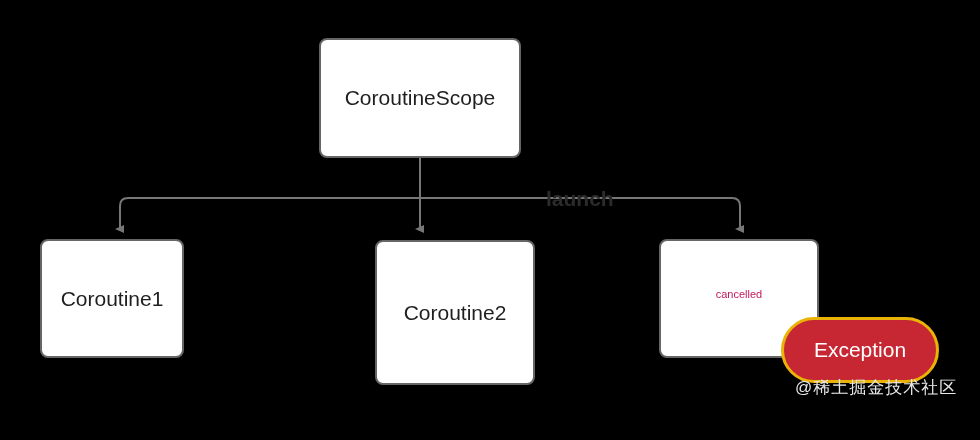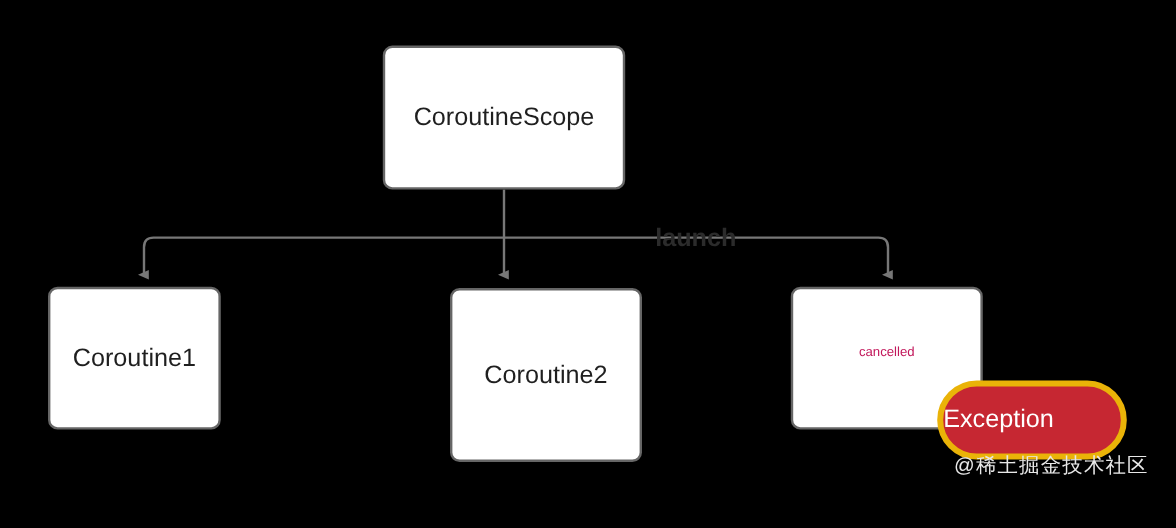--- a/index.html
+++ b/index.html
@@ -80,25 +80,25 @@
     white-space: nowrap;
   }
   #exception-bubble {
     position: absolute;
     left: 781px;
     top: 317px;
     width: 158px;
     height: 66px;
     border-radius: 33px;
     background: #c62732;
-    border: 5px solid #eab308;
+    border: 3px solid #eab308;
     box-sizing: border-box;
     display: flex;
     align-items: center;
-    justify-content: flex-start;
+    justify-content: center;
   }
   #exception-bubble .bubble-label {
     color: #ffffff;
     font-size: 21px;
     white-space: nowrap;
   }
   #watermark {
     position: absolute;
     left: 795px;
     top: 376px;

